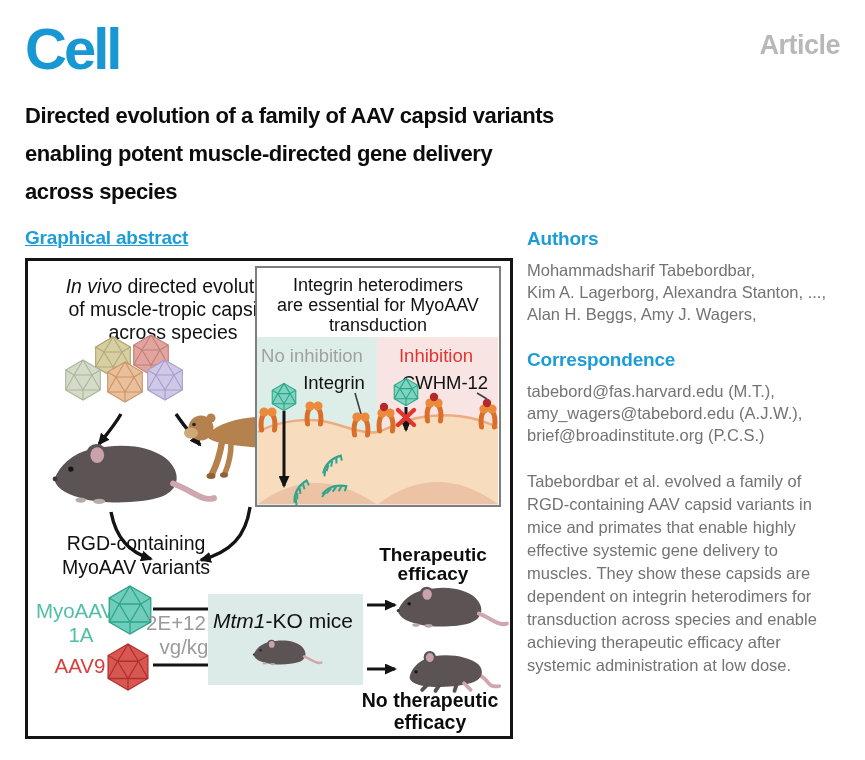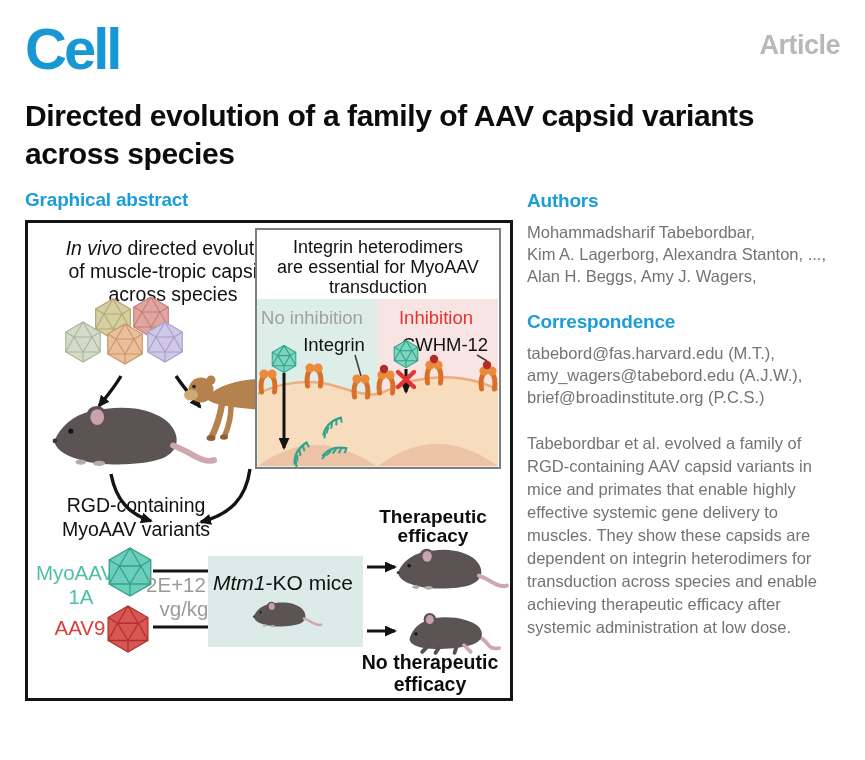--- a/index.html
+++ b/index.html
@@ -1,45 +1,46 @@
 <!DOCTYPE html>
 <html><head>
 <meta charset="utf-8">
 <style>
   html,body{margin:0;padding:0;background:#fff;}
   body{width:865px;height:760px;overflow:hidden;font-family:"Liberation Sans",sans-serif;color:#111;}
   .page{padding:22px 25px 0 25px;}
   .masthead{display:flex;justify-content:space-between;align-items:flex-start;}
   .logo{font-size:58px;font-weight:bold;color:#1898d3;letter-spacing:-3px;line-height:0.92;}
   .article-label{font-size:27px;font-weight:bold;color:#b8b8b8;margin-top:8px;letter-spacing:-0.5px;}
-  h1.title{margin:22px 0 0 0;font-size:30px;line-height:38px;font-weight:bold;color:#0c0c0c;letter-spacing:-0.4px;}
+  h1.title{margin:22px 0 0 0;font-size:22px;line-height:38px;font-weight:bold;color:#0c0c0c;letter-spacing:-0.4px;}
   .title .tline{display:block;}
   .columns{display:flex;gap:14px;margin-top:16px;}
   .col-left{width:488px;flex:none;}
   .col-right{width:310px;flex:none;padding-top:1px;}
   .section-h{font-size:19px;font-weight:bold;color:#1d9dd8;margin:0 0 9px 0;letter-spacing:-0.2px;}
-  .ga-h{}
+  .ga-h{text-decoration:underline;}
   .textblock{font-size:16.5px;line-height:22px;margin:0 0 24px 0;color:#737373;}
   .textblock .line{display:block;}
   .brief{line-height:23px;margin-bottom:0;}
   .figure-wrap{line-height:0;}
   svg text{font-family:"Liberation Sans",sans-serif;}
 </style>
 </head>
 <body>
 
 <div class="page">
 
   <div class="masthead">
     <div class="logo">Cell</div>
     <div class="article-label">Article</div>
   </div>
 
   <h1 class="title">
       <span class="tline">Directed evolution of a family of AAV capsid variants</span>
+      <span class="tline">enabling potent muscle-directed gene delivery</span>
       <span class="tline">across species</span>
     </h1>
 
   <div class="columns">
 
     <div class="col-left">
       <div class="section-h ga-h">Graphical abstract</div>
 
       <div class="figure-wrap">
       <svg width="488" height="481" viewBox="0 0 488 481">

